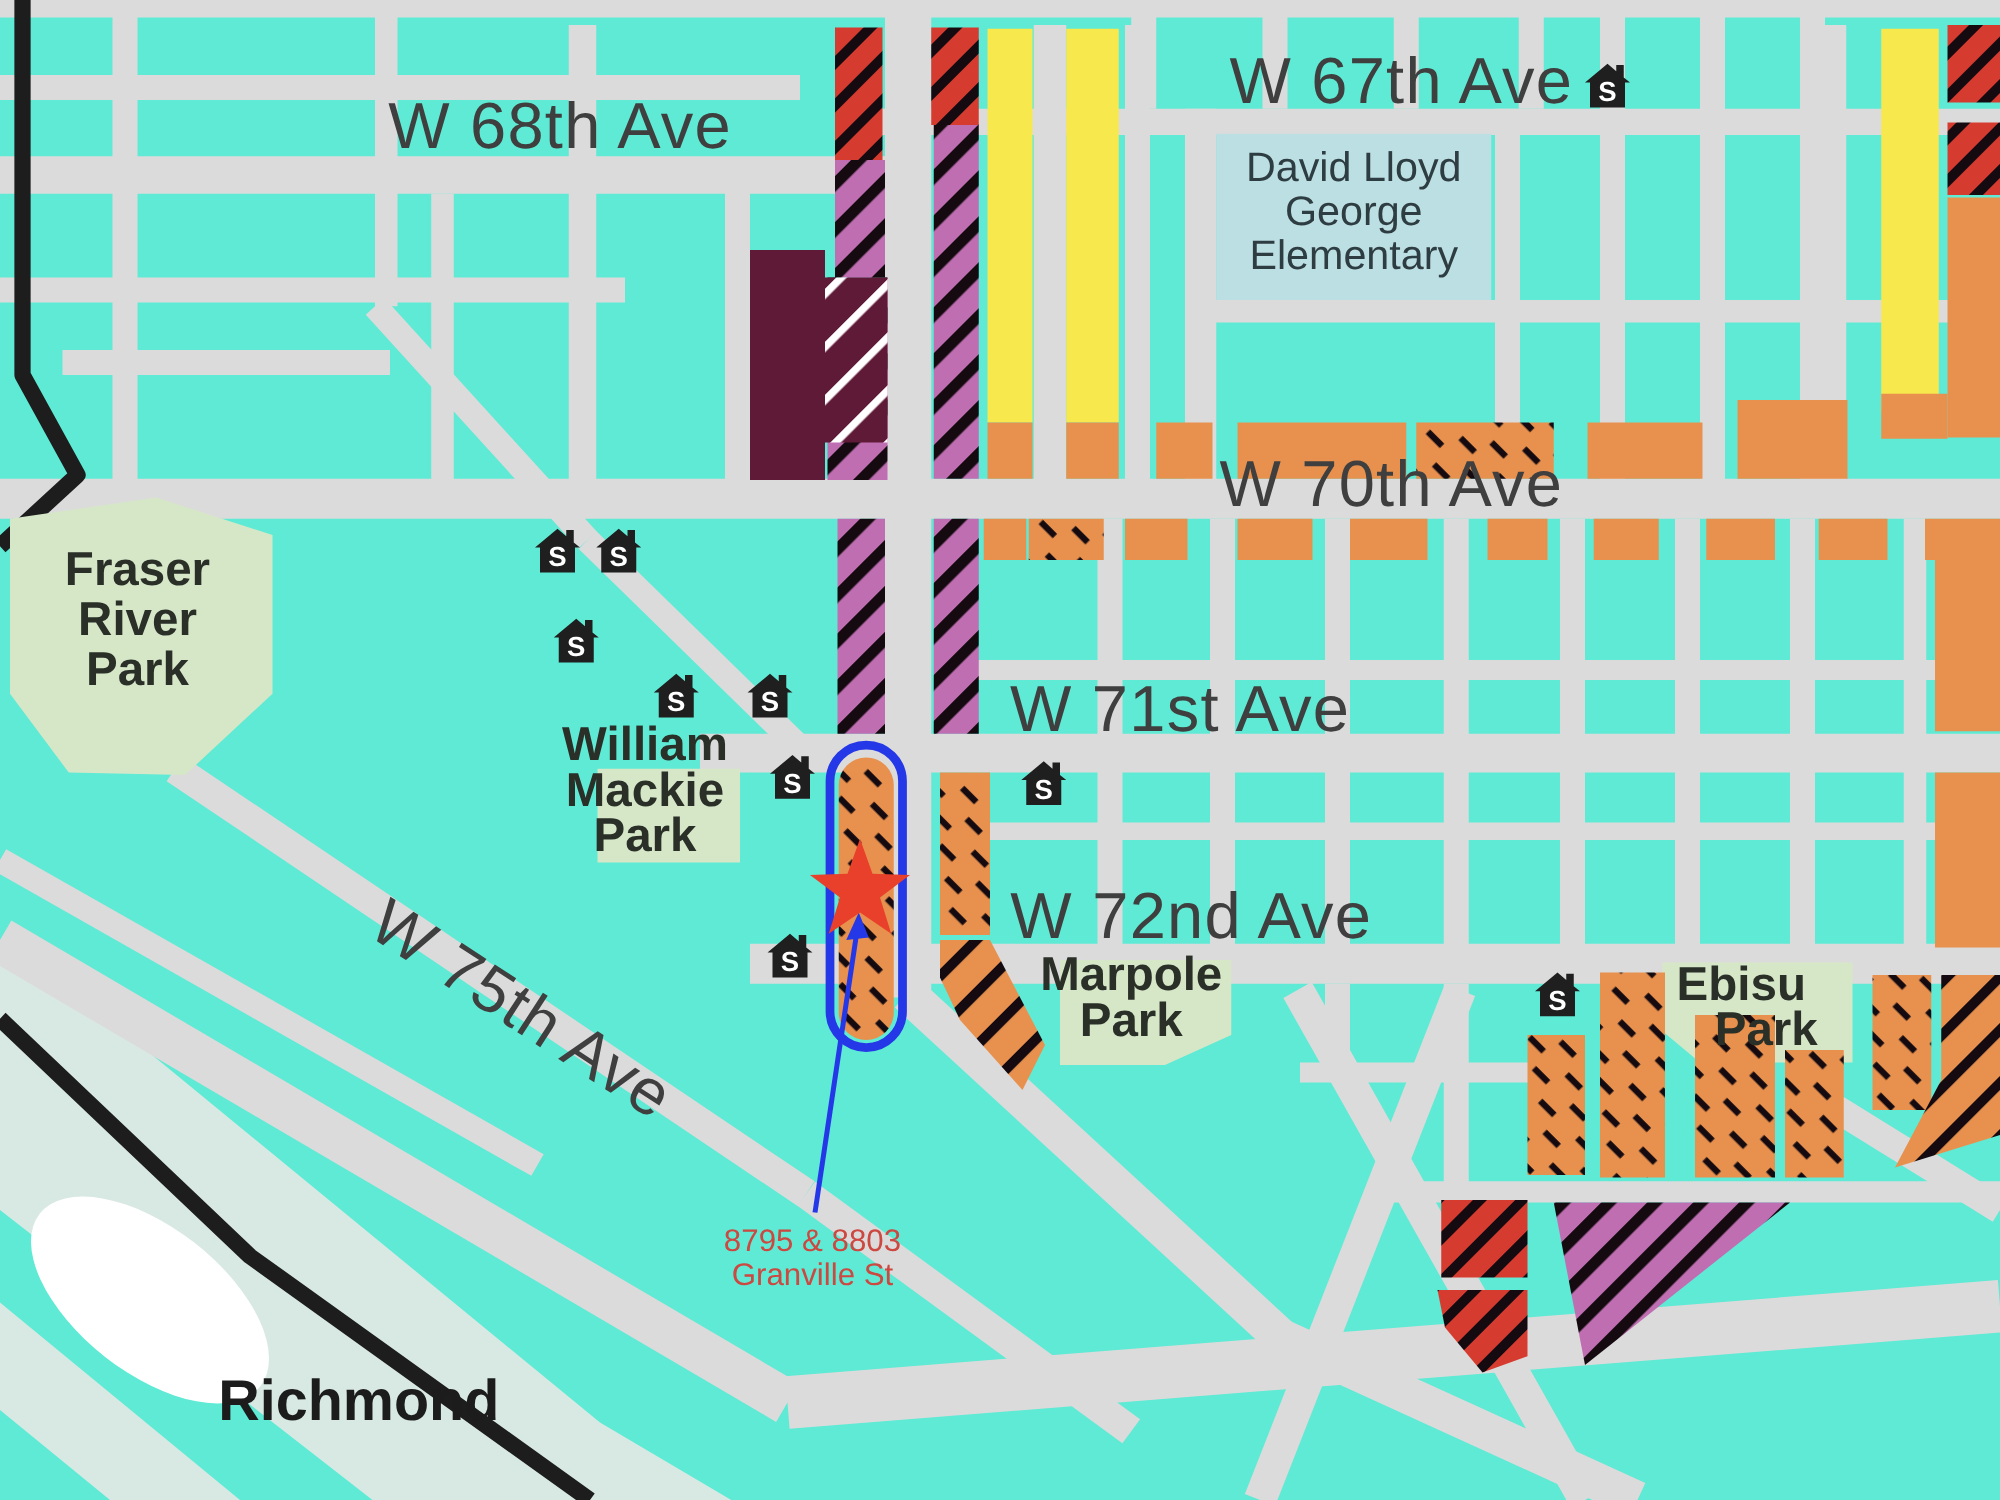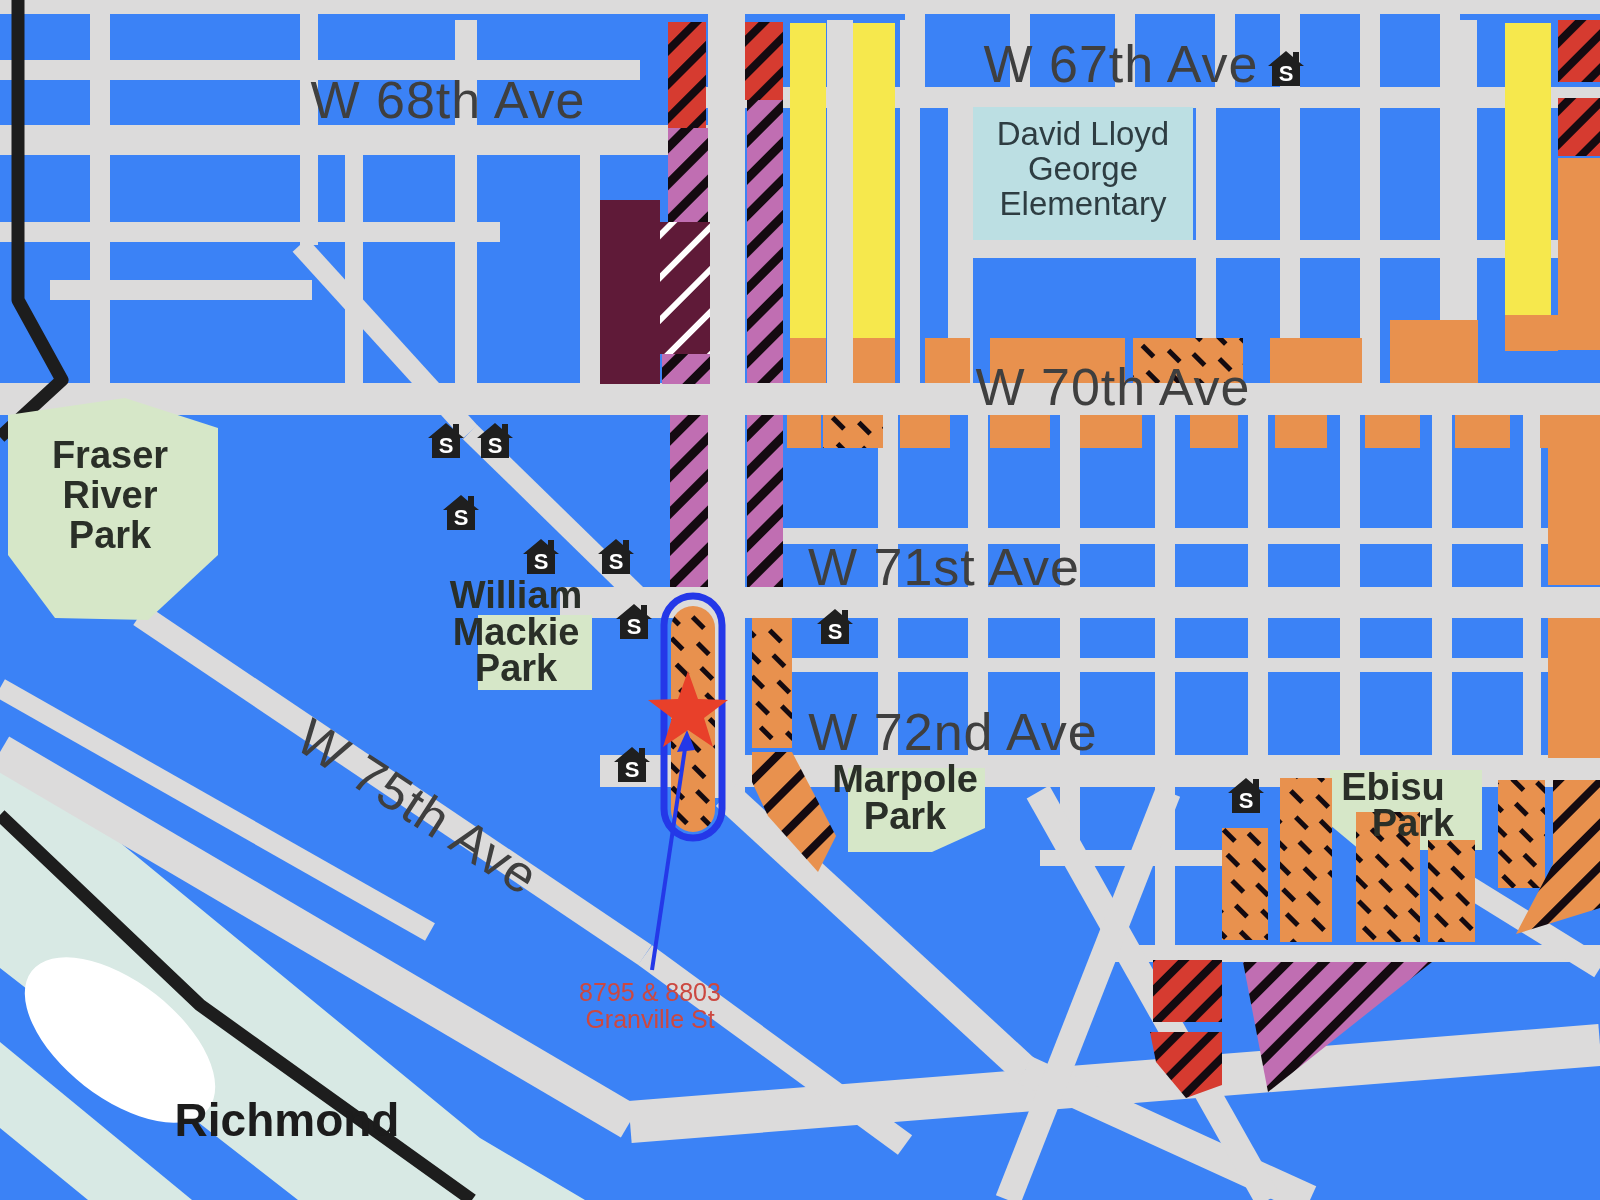--- a/index.html
+++ b/index.html
@@ -1,16 +1,16 @@
 <!DOCTYPE html>
 <html style="--c-road-gray: #dcdbdb; --c-park-green: #d6e7c8; --c-school-blue: #bcdfe3; --c-water-teal: #d8e9e4; --c-zone-orange: #e8914e; --c-zone-yellow: #f6e84d; --c-zone-red: #d63b30; --c-zone-purple: #c06eb2; --c-zone-maroon: #5f1a38; --c-hatch-black: #140a10; --c-hatch-white: #ffffff; --c-boundary-black: #1d1d1d; --c-highlight-blue: #2438e8; --c-star-red: #e8402a; --c-label-red: #cc4840; --c-street-text: #3f3f3f; --c-park-text: #2a2f28; --c-school-text: #2e3d42; --c-city-text: #1c1c1c;"><head>
 <meta charset="utf-8">
 <style>
   html,body{margin:0;padding:0;background:#fff;}
-  .map-frame{width:1600px;height:1200px;overflow:hidden;background:#3b82f6;
+  .map-frame{width:1600px;height:1200px;overflow:hidden;background:#5eead4;
     font-family:"Liberation Sans", sans-serif;}
   svg{display:block;}
   .street-label{fill:var(--c-street-text);font-size:52px;letter-spacing:1px;}
   .city-label{fill:var(--c-city-text);font-size:46px;font-weight:bold;}
   .park-label{fill:var(--c-park-text);font-size:38px;font-weight:bold;}
   .school-site-label{fill:var(--c-school-text);font-size:33px;}
   .annot-label{fill:var(--c-label-red);font-size:25px;}
   text{text-anchor:middle;}
 </style>
 </head>

